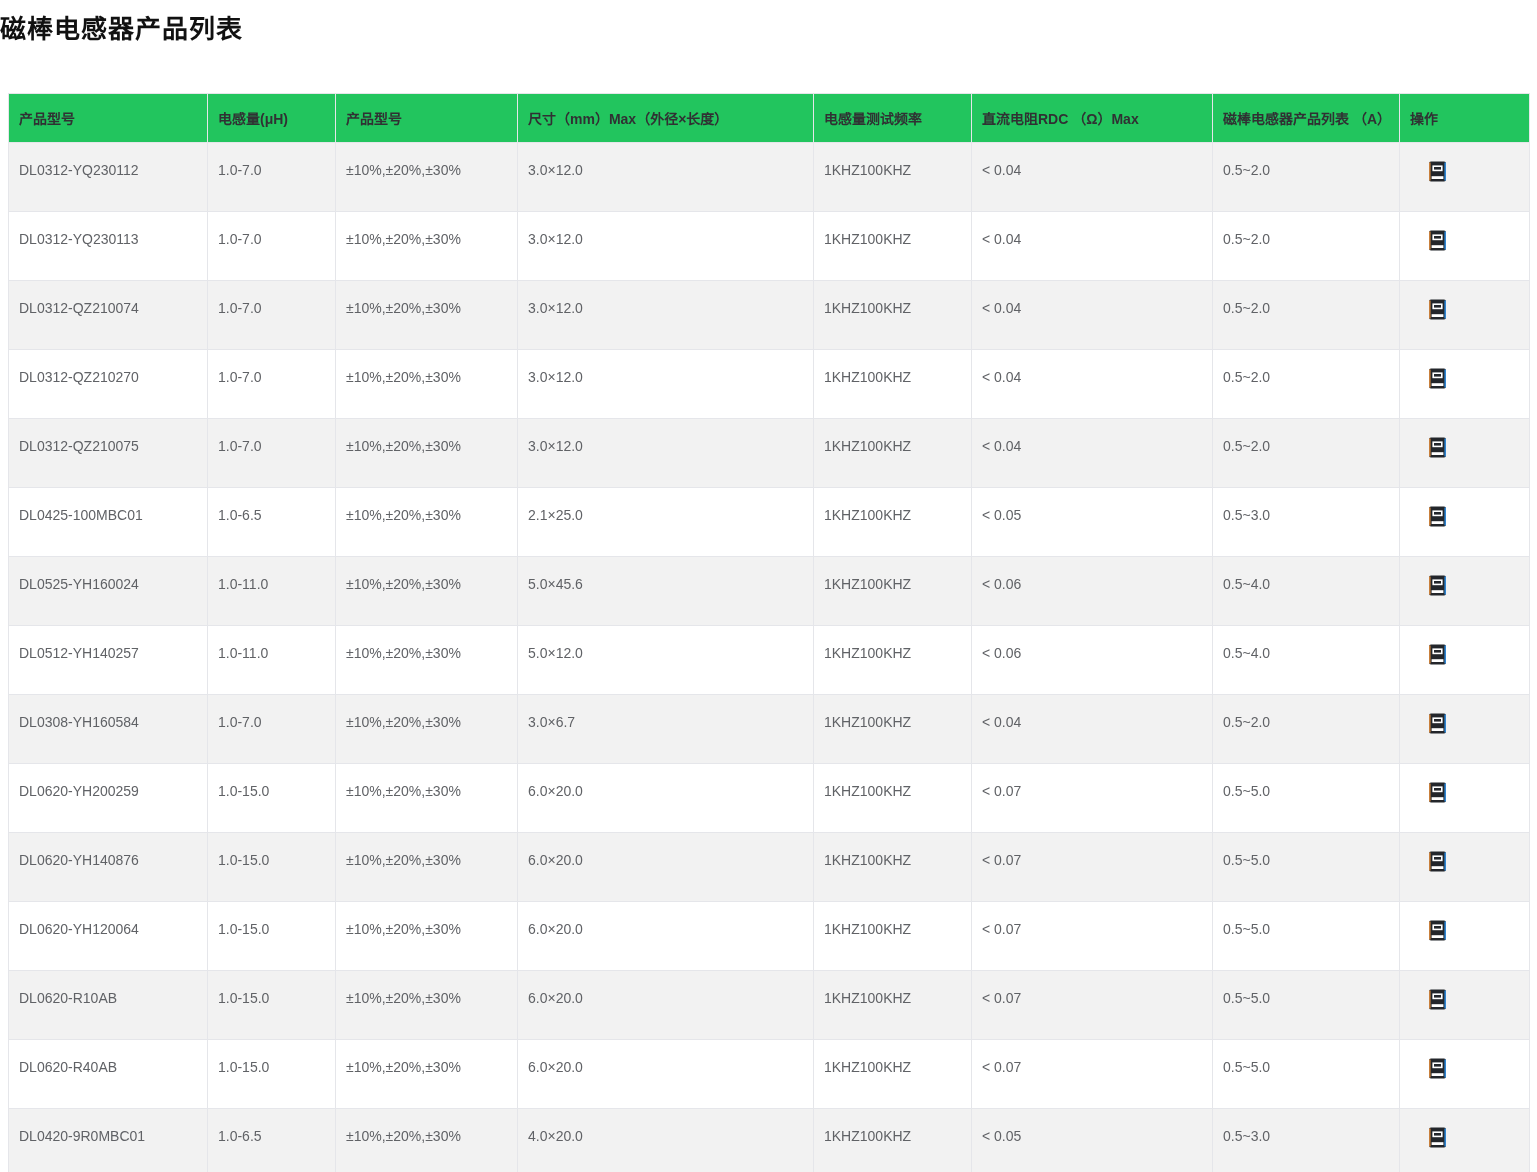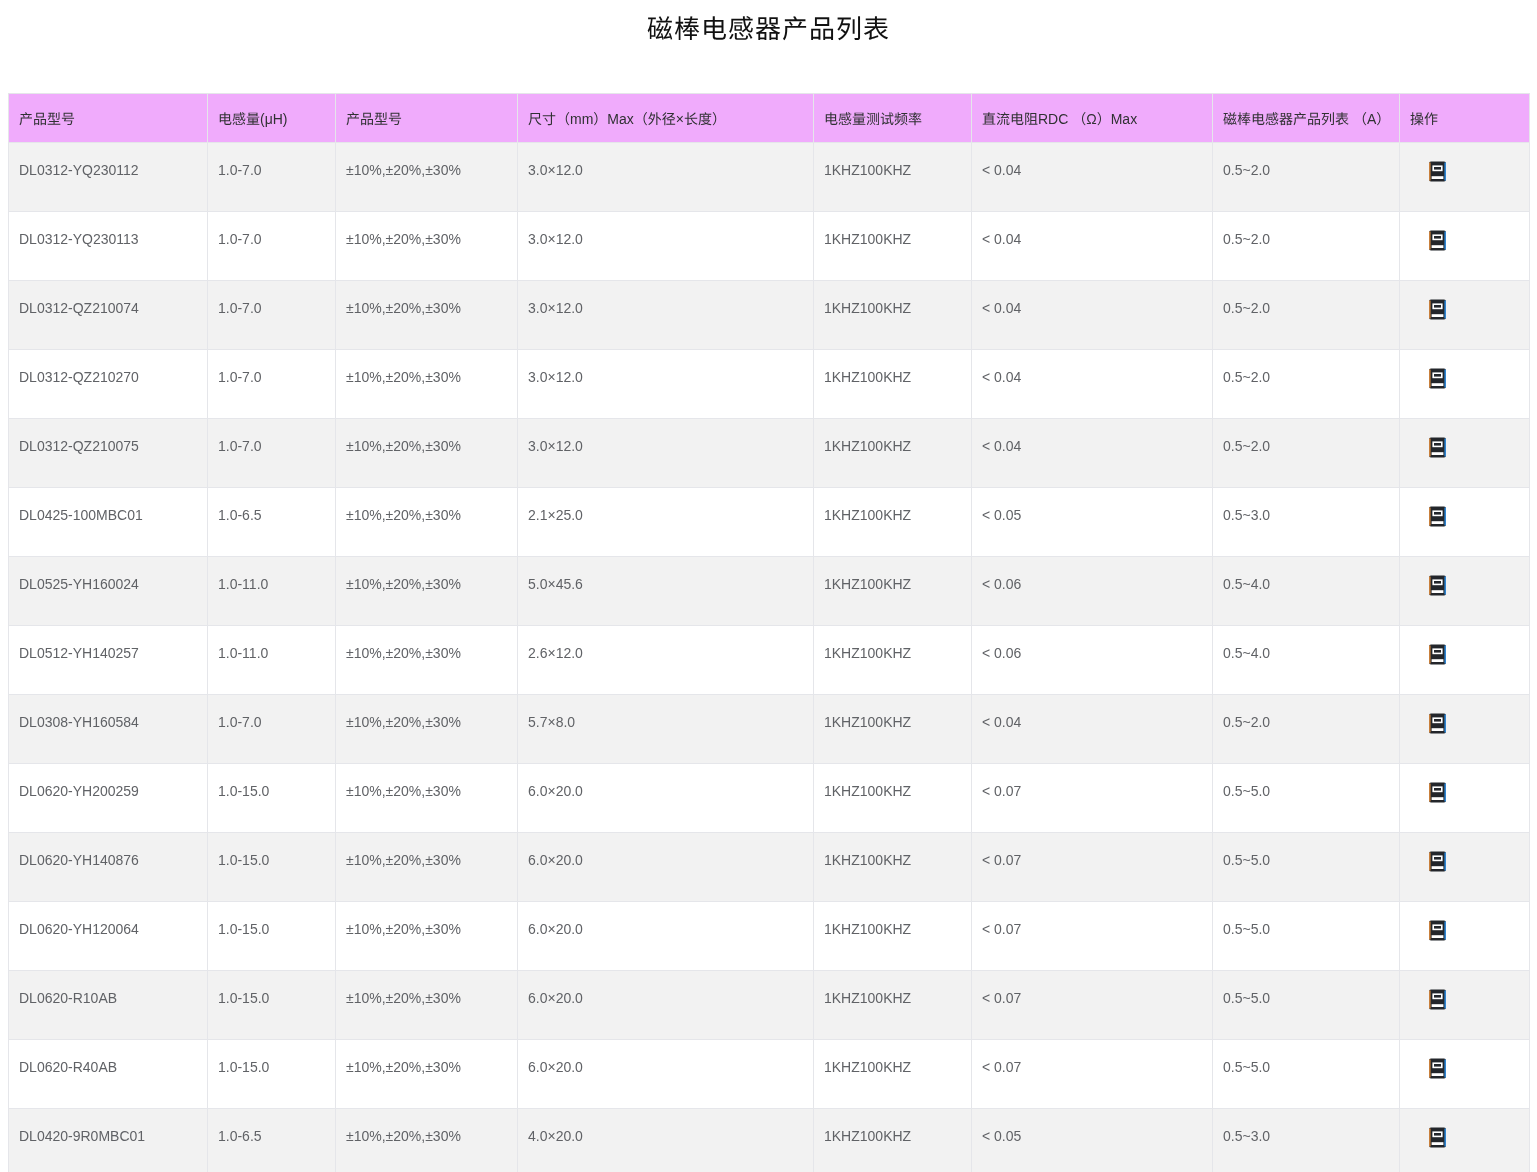--- a/index.html
+++ b/index.html
@@ -7,23 +7,22 @@
   html, body {
     margin: 0;
     padding: 0;
     background: #ffffff;
     font-family: "Liberation Sans", "DejaVu Sans", sans-serif;
   }
   body { width: 1537px; }
 
   .page-title {
     margin: 8px 0 0 0;
-    text-align: center;
     font-size: 26px;
-    font-weight: normal;
+    font-weight: bold;
     color: #111111;
     letter-spacing: 1px;
   }
 
   table.product-table {
     margin: 48px 8px 0 8px;
     width: 1521px;
     table-layout: fixed;
     border-collapse: collapse;
     font-size: 14px;
@@ -32,23 +31,23 @@
   .product-table td {
     border: 1px solid #e5e6ea;
     padding: 0 10px;
     text-align: left;
     overflow: hidden;
     white-space: nowrap;
   }
   .product-table thead th {
     height: 49px;
     vertical-align: middle;
-    font-weight: normal;
+    font-weight: bold;
     color: #303133;
-    background: #f0abfc;
+    background: #22c55e;
   }
   .product-table tbody td {
     height: 69px;
     vertical-align: top;
     padding-top: 18px;
     color: #606266;
     line-height: 19px;
   }
   .product-table tbody tr:nth-child(odd) td { background: #f2f2f2; }
   .product-table tbody tr:nth-child(even) td { background: #ffffff; }
@@ -244,21 +243,21 @@
             <rect x="3.6" y="15.2" width="11.8" height="2.8" fill="#ffffff"></rect>
           </svg>
         </span>
       </button>
     </td>
   </tr>
       <tr>
     <td>DL0512-YH140257</td>
     <td>1.0-11.0</td>
     <td>±10%,±20%,±30%</td>
-    <td>2.6×12.0</td>
+    <td>5.0×12.0</td>
     <td>1KHZ100KHZ</td>
     <td>&lt; 0.06</td>
     <td>0.5~4.0</td>
     <td>
       <button class="action-btn" type="button">
         <span>
           <svg width="19" height="21" viewBox="0 0 19 21" xmlns="http://www.w3.org/2000/svg">
             <rect x="1" y="0.5" width="17" height="20" rx="2" fill="#23262b"></rect>
             <rect x="1" y="1.5" width="1.6" height="18" fill="#c9803c"></rect>
             <rect x="16.4" y="1.5" width="1.6" height="18" fill="#2f86d4"></rect>
@@ -266,21 +265,21 @@
             <rect x="3.6" y="15.2" width="11.8" height="2.8" fill="#ffffff"></rect>
           </svg>
         </span>
       </button>
     </td>
   </tr>
       <tr>
     <td>DL0308-YH160584</td>
     <td>1.0-7.0</td>
     <td>±10%,±20%,±30%</td>
-    <td>5.7×8.0</td>
+    <td>3.0×6.7</td>
     <td>1KHZ100KHZ</td>
     <td>&lt; 0.04</td>
     <td>0.5~2.0</td>
     <td>
       <button class="action-btn" type="button">
         <span>
           <svg width="19" height="21" viewBox="0 0 19 21" xmlns="http://www.w3.org/2000/svg">
             <rect x="1" y="0.5" width="17" height="20" rx="2" fill="#23262b"></rect>
             <rect x="1" y="1.5" width="1.6" height="18" fill="#c9803c"></rect>
             <rect x="16.4" y="1.5" width="1.6" height="18" fill="#2f86d4"></rect>

